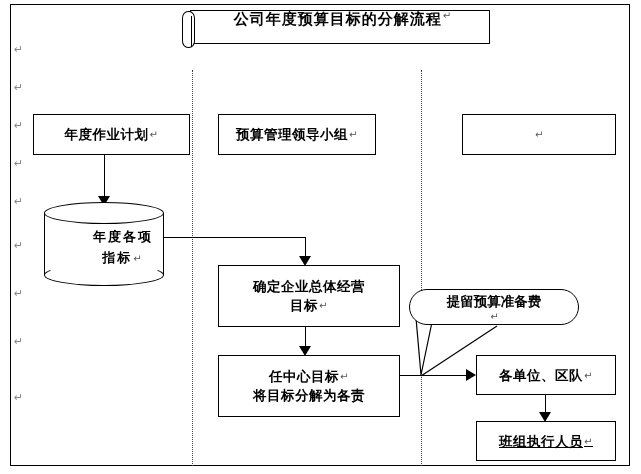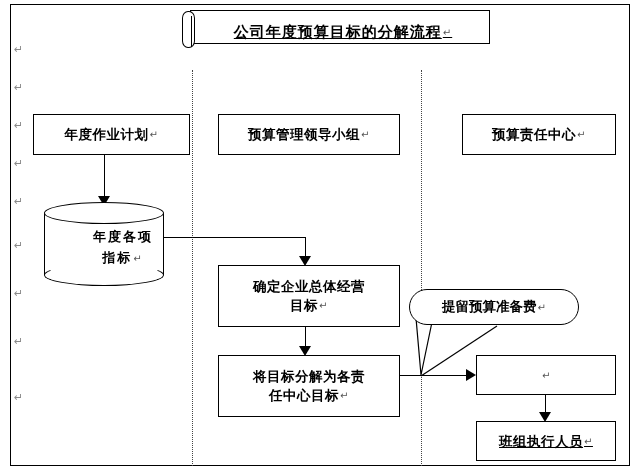--- a/index.html
+++ b/index.html
@@ -86,28 +86,26 @@
     height: 31px;
     border-left: 1px solid #000;
   }
   .banner .title-text {
     position: absolute;
     left: 24px;
     top: 0;
     width: 282px;
     height: 44px;
     display: flex;
-    align-items: center;
     justify-content: center;
     font-size: 15px;
     font-weight: bold;
     letter-spacing: 1px;
     color: #000;
     white-space: nowrap;
-    text-decoration: underline;
   }
   .pmark {
     font-size: 10px;
     font-weight: normal;
     color: #555;
     margin-left: 1px;
     vertical-align: middle;
   }
 
   
@@ -201,20 +199,21 @@
     border-radius: 18px;
     box-sizing: border-box;
     background: #fff;
     display: flex;
     align-items: center;
     justify-content: center;
     font-size: 13.5px;
     font-weight: bold;
     color: #000;
     z-index: 4;
+    flex-direction: column;
   }
   .callout-tail {
     position: absolute;
     left: 405px;
     top: 318px;
     width: 40px;
     height: 60px;
     z-index: 3;
   }
 
@@ -276,27 +275,26 @@
         <span>公司年度预算目标的分解流程</span>
         <span class="pmark">↵</span>
       </div>
   </div>
 
   <div class="box header-box" style="left:33px; top:114px; width:157px; height:41px;">
     <span>年度作业计划</span>
       <span class="pmark">↵</span>
   </div>
 
-  <div class="box header-box" style="left:218px; top:114px; width:182px; height:41px;">
+  <div class="box header-box" style="left:218px; top:114px; width:158px; height:41px;">
     <span>预算管理领导小组</span>
       <span class="pmark">↵</span>
   </div>
 
   <div class="box header-box" style="left:462px; top:114px; width:154px; height:41px;">
-    <span>预算责任中心</span>
       <span class="pmark">↵</span>
   </div>
 
   <div class="vline" style="left:104px; top:155px; height:44px;"></div>
   <div class="arrow-down" style="left:98px; top:196px;"></div>
 
   <div class="cylinder">
     <div class="cyl-body"></div>
     <div class="cyl-bottom"></div>
     <div class="cyl-top"></div>
@@ -312,41 +310,42 @@
 
   <div class="box" style="left:218px; top:265px; width:182px; height:62px; flex-direction:column;">
     <span>确定企业总体经营</span>
     <span><span>目标</span><span class="pmark">↵</span></span>
   </div>
 
   <div class="vline" style="left:305px; top:327px; height:24px;"></div>
   <div class="arrow-down" style="left:299px; top:346px;"></div>
 
   <div class="box" style="left:218px; top:355px; width:182px; height:62px; flex-direction:column;">
+    <span><span>任中心目标</span><span class="pmark">↵</span></span>
     <span>将目标分解为各责</span>
-    <span><span>任中心目标</span><span class="pmark">↵</span></span>
   </div>
 
   <div class="hline" style="left:400px; top:375px; width:68px;"></div>
   <div class="arrow-right" style="left:466px; top:369px;"></div>
 
   <svg class="callout-tail" width="40" height="60" viewBox="0 0 40 60">
     <polygon points="11,0 27,4 16,57" fill="#ffffff" stroke="#000000" stroke-width="1.2"></polygon>
   </svg>
 
   <div class="callout">
     <span>提留预算准备费</span>
       <span class="pmark">↵</span>
   </div>
 
   <svg class="diag-svg" width="641" height="474">
     <line x1="497" y1="326" x2="421" y2="376" stroke="#000000" stroke-width="1.2"></line>
   </svg>
 
   <div class="box" style="left:476px; top:355px; width:140px; height:40px;">
+    <span>各单位、区队</span>
       <span class="pmark">↵</span>
   </div>
 
   <div class="vline" style="left:545px; top:395px; height:22px;"></div>
   <div class="arrow-down" style="left:539px; top:412px;"></div>
 
   <div class="box" style="left:476px; top:421px; width:140px; height:40px;text-decoration:underline;">
     <span>班组执行人员</span>
       <span class="pmark">↵</span>
   </div>

